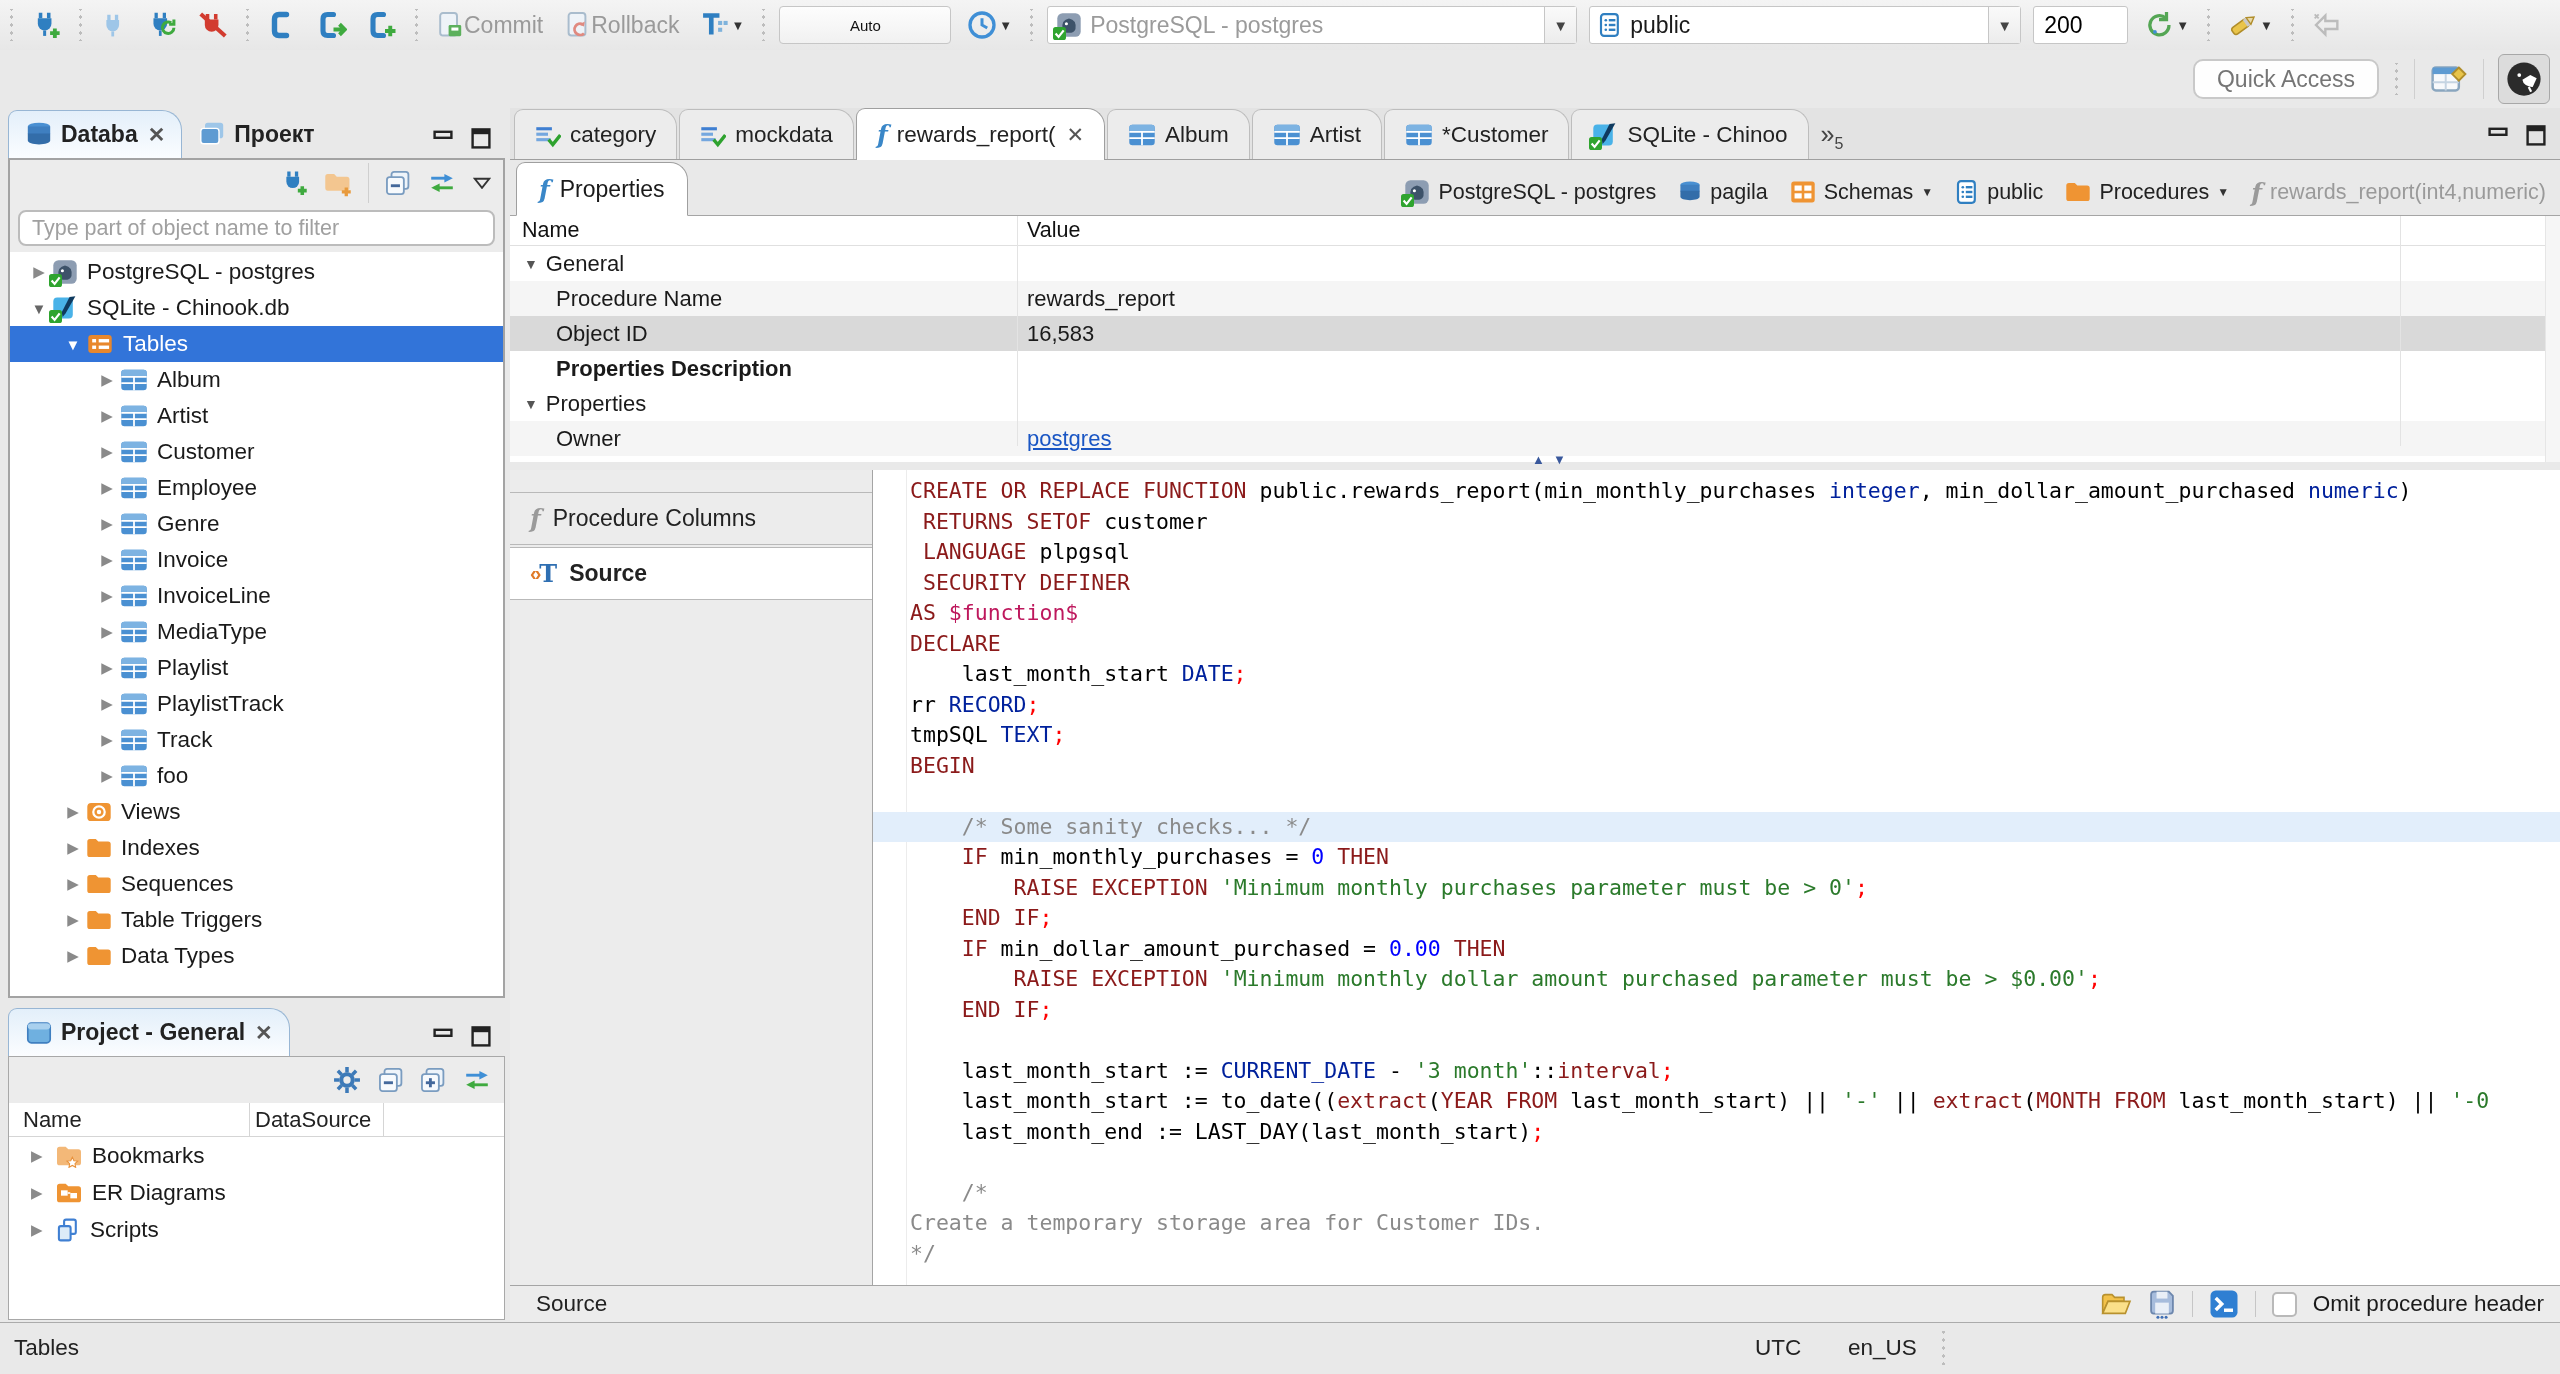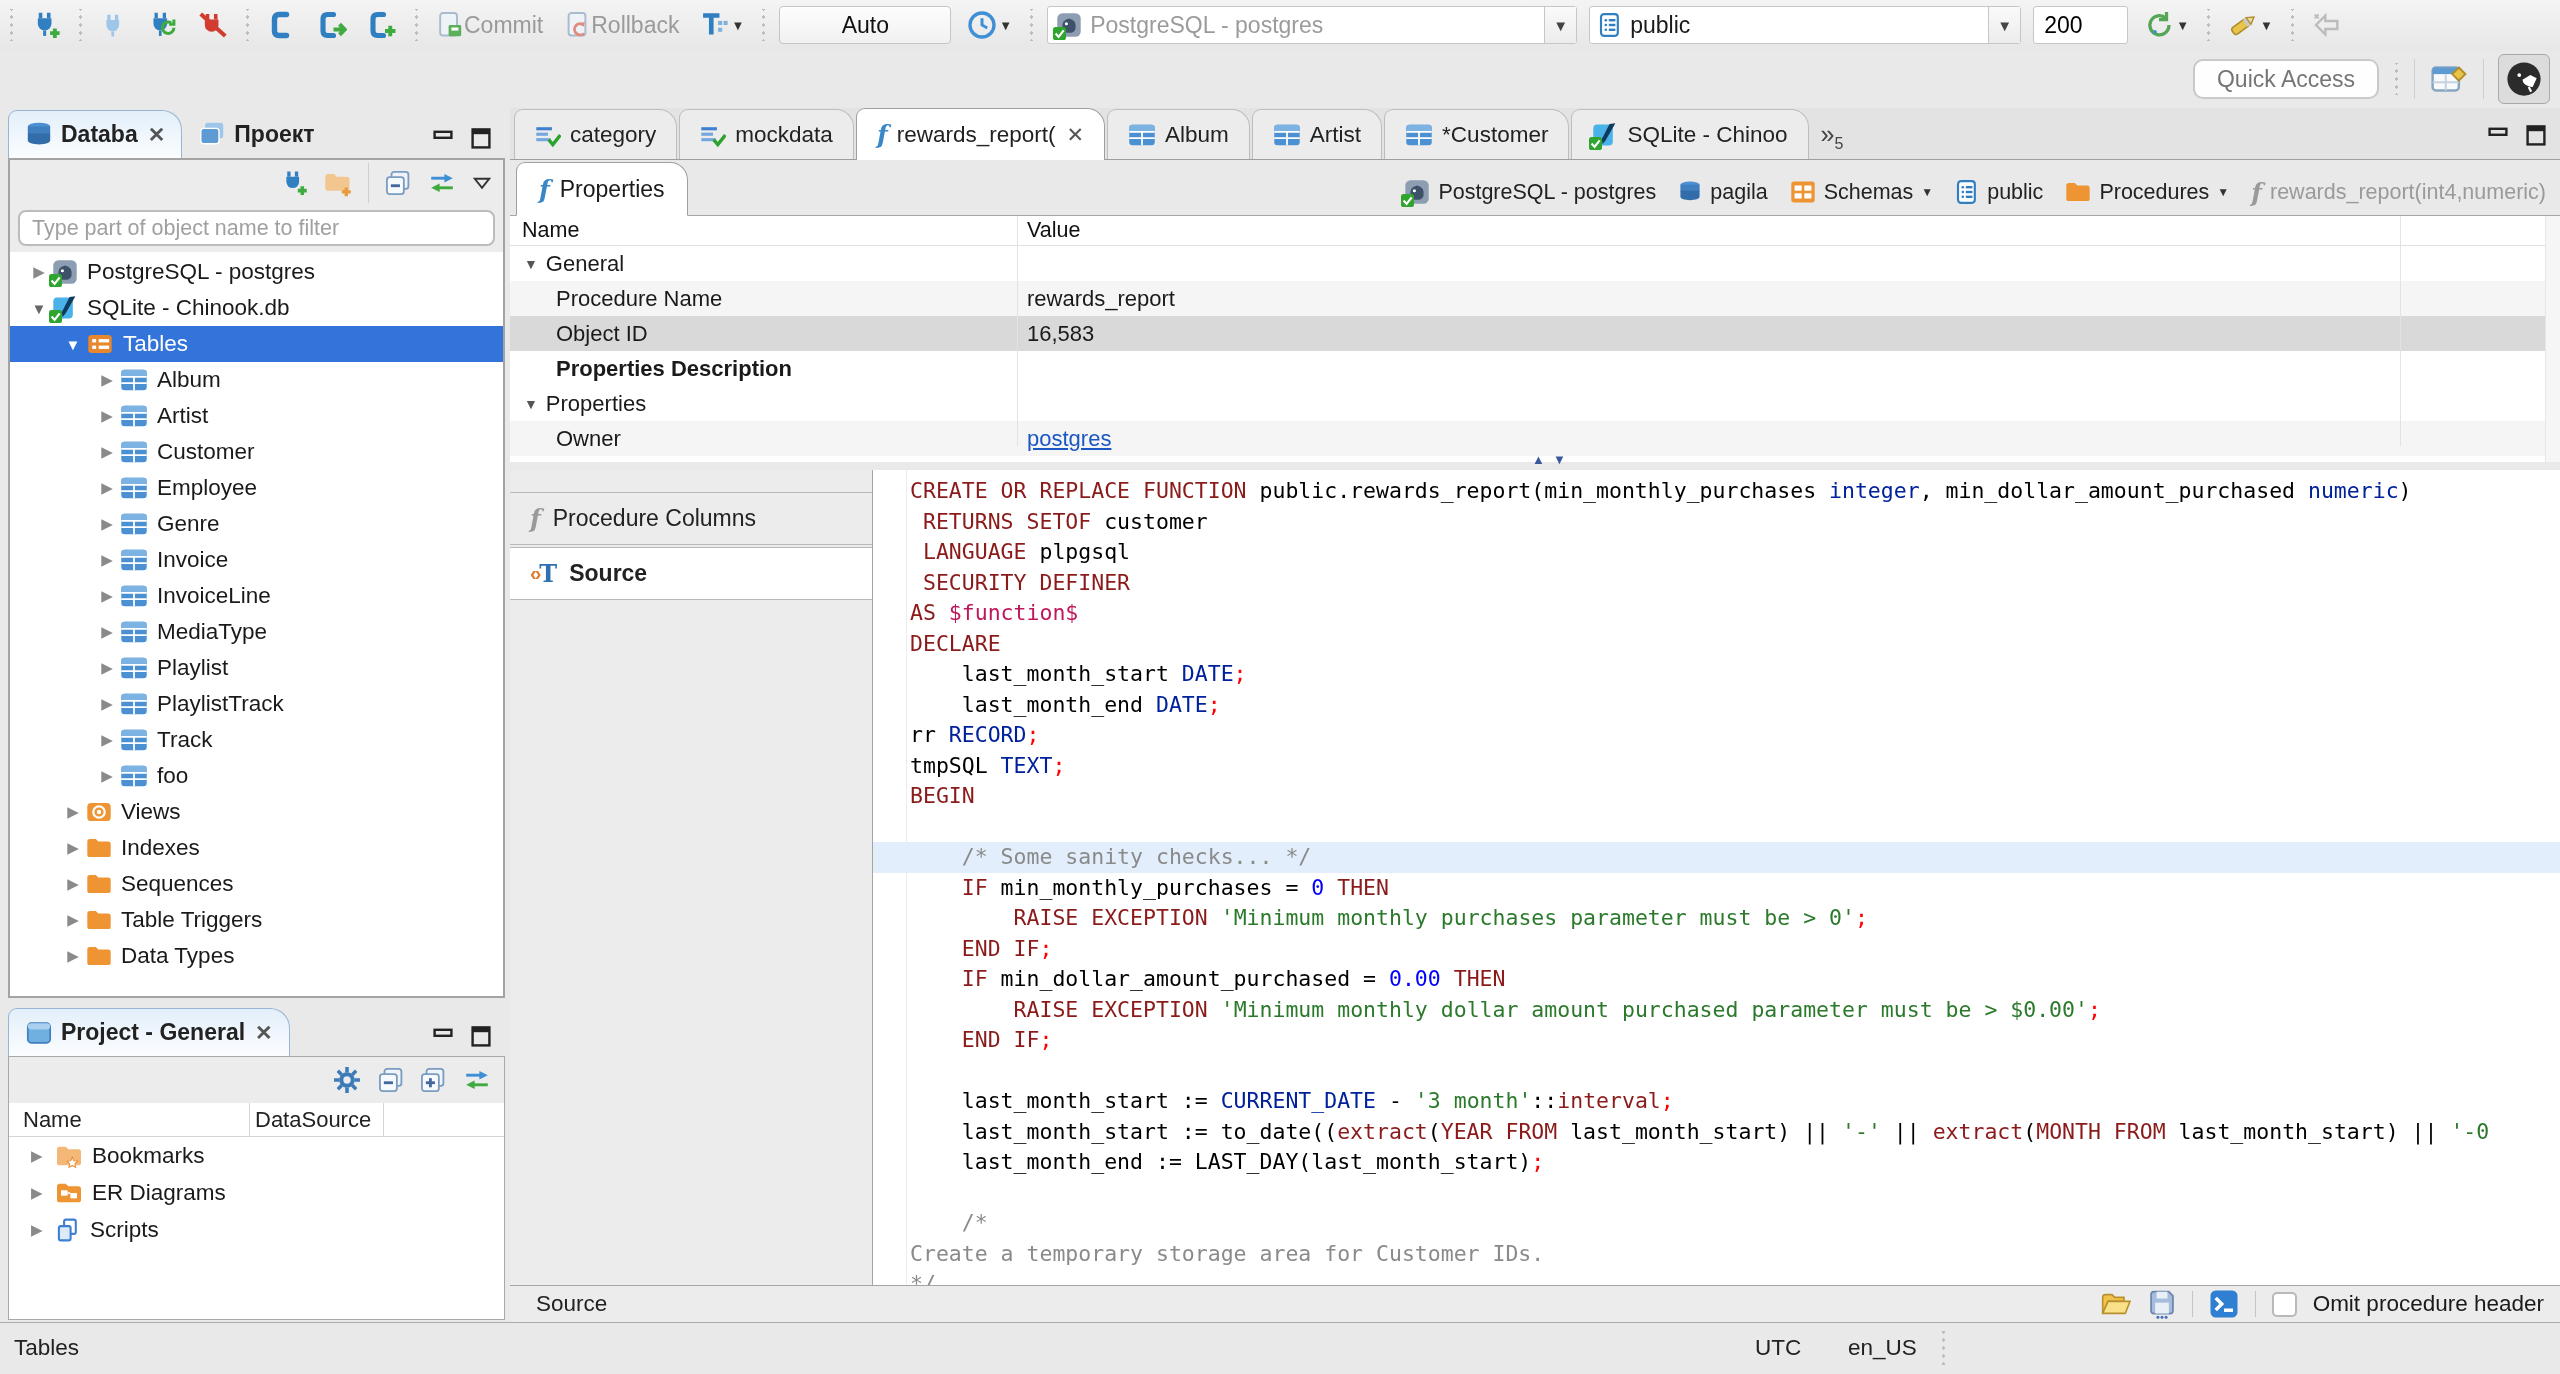--- a/index.html
+++ b/index.html
@@ -11,21 +11,21 @@
 
   
   #toolbar { position:absolute; left:0; top:0; width:2560px; height:50px;
     background:linear-gradient(#f4f4f4,#e7e7e7); display:flex; align-items:center; padding:0 8px; gap:12px; }
   .hdl { width:7px; height:32px; flex:none;
     background-image:radial-gradient(circle,#bdbdbd 1.6px,transparent 1.8px); background-size:7px 8px; background-position:center; }
   .tbtn { display:flex; align-items:center; height:44px; padding:0 4px; border-radius:5px; }
   .tlabel { color:#9a9a9a; font-size:23px; }
   .ddv { font-size:13px; color:#333; margin-left:2px; }
   .autobtn { width:172px; height:38px; background:linear-gradient(#fdfdfd,#f1f1f1); border:1px solid #c6c6c6; border-radius:4px;
-    display:flex; align-items:center; justify-content:center; font-size:23px; color:#111; }
+    display:flex; align-items:center; justify-content:center; font-size:15px; color:#111; }
   .combo { height:38px; background:#fff; border:1px solid #c6c6c6; border-radius:3px; display:flex; align-items:center; padding-left:8px; gap:8px; }
   .combo .clabel { flex:1; font-size:23px; }
   .combo .arrbox { width:32px; align-self:stretch; border-left:1px solid #c6c6c6; background:linear-gradient(#fafafa,#ececec);
     display:flex; align-items:center; justify-content:center; font-size:15px; color:#444; }
   .numfield { width:95px; height:38px; border:1px solid #c6c6c6; border-radius:3px; font-size:23px; padding:0 10px; font-family:inherit; }
   .ficon { font-family:"DejaVu Serif",serif; font-style:italic; font-weight:bold; color:#3a87c8; font-size:25px; line-height:1; }
   .ficon.gray { color:#9a9a9a; }
 
   
   #row2 { position:absolute; top:52px; right:0; height:54px; display:flex; align-items:center; gap:14px; padding-right:10px; }
@@ -974,21 +974,20 @@
     <div id="code">
       <div id="gutterline"></div>
       <div id="code-lines">
           <div class="cl"><span style="color: rgb(139, 26, 26);">CREATE OR REPLACE FUNCTION</span><span style="color: rgb(0, 0, 0);"> public.rewards_report(min_monthly_purchases </span><span style="color: rgb(0, 33, 156);">integer</span><span style="color: rgb(0, 0, 0);">, min_dollar_amount_purchased </span><span style="color: rgb(0, 33, 156);">numeric</span><span style="color: rgb(0, 0, 0);">)</span></div>
           <div class="cl"><span style="color: rgb(0, 0, 0);"> </span><span style="color: rgb(139, 26, 26);">RETURNS SETOF</span><span style="color: rgb(0, 0, 0);"> customer</span></div>
           <div class="cl"><span style="color: rgb(0, 0, 0);"> </span><span style="color: rgb(139, 26, 26);">LANGUAGE</span><span style="color: #000000;"> plpgsql</span></div>
           <div class="cl"><span style="color: rgb(0, 0, 0);"> </span><span style="color: rgb(139, 26, 26);">SECURITY DEFINER</span></div>
           <div class="cl"><span style="color: rgb(139, 26, 26);">AS</span><span style="color: rgb(0, 0, 0);"> </span><span style="color: #be185d;">$function$</span></div>
           <div class="cl"><span style="color: rgb(139, 26, 26);">DECLARE</span></div>
           <div class="cl"><span style="color: rgb(0, 0, 0);">    last_month_start </span><span style="color: rgb(0, 33, 156);">DATE</span><span style="color: rgb(255, 0, 0);">;</span></div>
-          <div class="cl"><span style="color: rgb(0, 0, 0);">    last_month_end </span><span style="color: rgb(0, 33, 156);">DATE</span><span style="color: rgb(255, 0, 0);">;</span></div>
           <div class="cl"><span style="color: rgb(0, 0, 0);">rr </span><span style="color: rgb(0, 33, 156);">RECORD</span><span style="color: rgb(255, 0, 0);">;</span></div>
           <div class="cl"><span style="color: rgb(0, 0, 0);">tmpSQL </span><span style="color: rgb(0, 33, 156);">TEXT</span><span style="color: rgb(255, 0, 0);">;</span></div>
           <div class="cl"><span style="color: rgb(139, 26, 26);">BEGIN</span></div>
           <div class="cl"></div>
           <div class="cl hl" style="background: rgb(226, 238, 251);"><span style="color: rgb(138, 138, 138);">    /* Some sanity checks... */</span></div>
           <div class="cl"><span style="color: rgb(0, 0, 0);">    </span><span style="color: rgb(139, 26, 26);">IF</span><span style="color: rgb(0, 0, 0);"> min_monthly_purchases = </span><span style="color: rgb(0, 0, 255);">0</span><span style="color: rgb(0, 0, 0);"> </span><span style="color: rgb(139, 26, 26);">THEN</span></div>
           <div class="cl"><span style="color: rgb(0, 0, 0);">        </span><span style="color: rgb(139, 26, 26);">RAISE EXCEPTION</span><span style="color: rgb(0, 0, 0);"> </span><span style="color: rgb(43, 122, 43);">'Minimum monthly purchases parameter must be &gt; 0'</span><span style="color: rgb(255, 0, 0);">;</span></div>
           <div class="cl"><span style="color: rgb(0, 0, 0);">    </span><span style="color: rgb(139, 26, 26);">END IF</span><span style="color: rgb(255, 0, 0);">;</span></div>
           <div class="cl"><span style="color: rgb(0, 0, 0);">    </span><span style="color: rgb(139, 26, 26);">IF</span><span style="color: rgb(0, 0, 0);"> min_dollar_amount_purchased = </span><span style="color: rgb(0, 0, 255);">0.00</span><span style="color: rgb(0, 0, 0);"> </span><span style="color: rgb(139, 26, 26);">THEN</span></div>
           <div class="cl"><span style="color: rgb(0, 0, 0);">        </span><span style="color: rgb(139, 26, 26);">RAISE EXCEPTION</span><span style="color: rgb(0, 0, 0);"> </span><span style="color: rgb(43, 122, 43);">'Minimum monthly dollar amount purchased parameter must be &gt; $0.00'</span><span style="color: rgb(255, 0, 0);">;</span></div>

